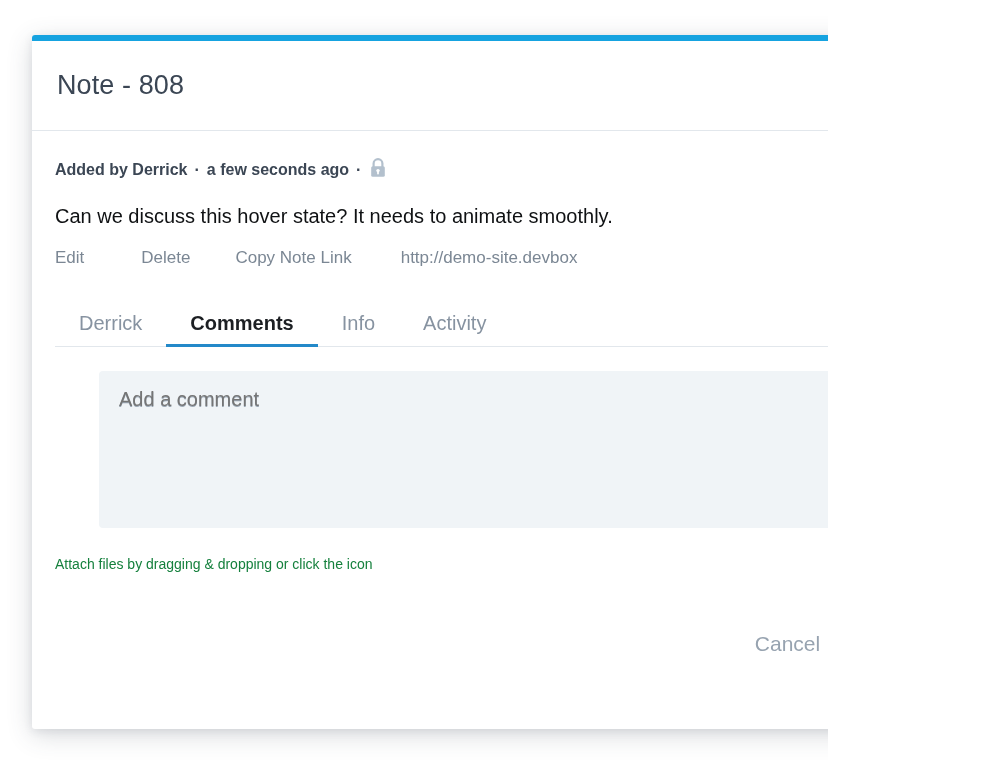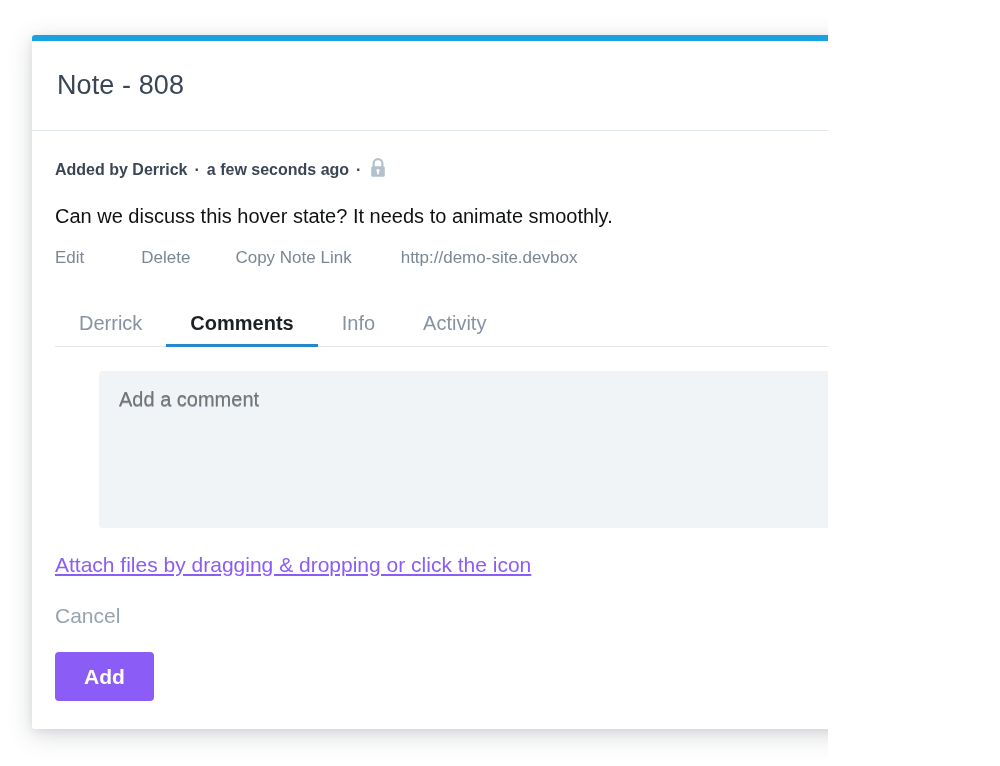--- a/index.html
+++ b/index.html
@@ -198,40 +198,38 @@
 
   
   .attach-row {
     margin-top: 21px;
     display: flex;
     align-items: center;
     justify-content: space-between;
     height: 30px;
   }
   .attach-text {
-    font-size: 21px;
-    color: #8b5cf6;
-    line-height: 1;
-    text-decoration: underline;
+    font-size: 14px;
+    color: #15803d;
+    line-height: 1;
   }
   .attach-icons {
     display: flex;
     align-items: center;
     gap: 21px;
   }
   .icon-btn { cursor: pointer; line-height: 0; }
 
   
   .dialog-footer {
     margin-top: 26px;
     display: flex;
-    align-items: flex-start;
+    align-items: flex-end;
     justify-content: flex-end;
     gap: 26px;
-    flex-direction: column;
   }
   .cancel-button {
     font-size: 21px;
     color: #97a3b0;
     cursor: pointer;
     line-height: 1;
   }
   .add-button {
     background: #2389c9;
     color: #ffffff;

